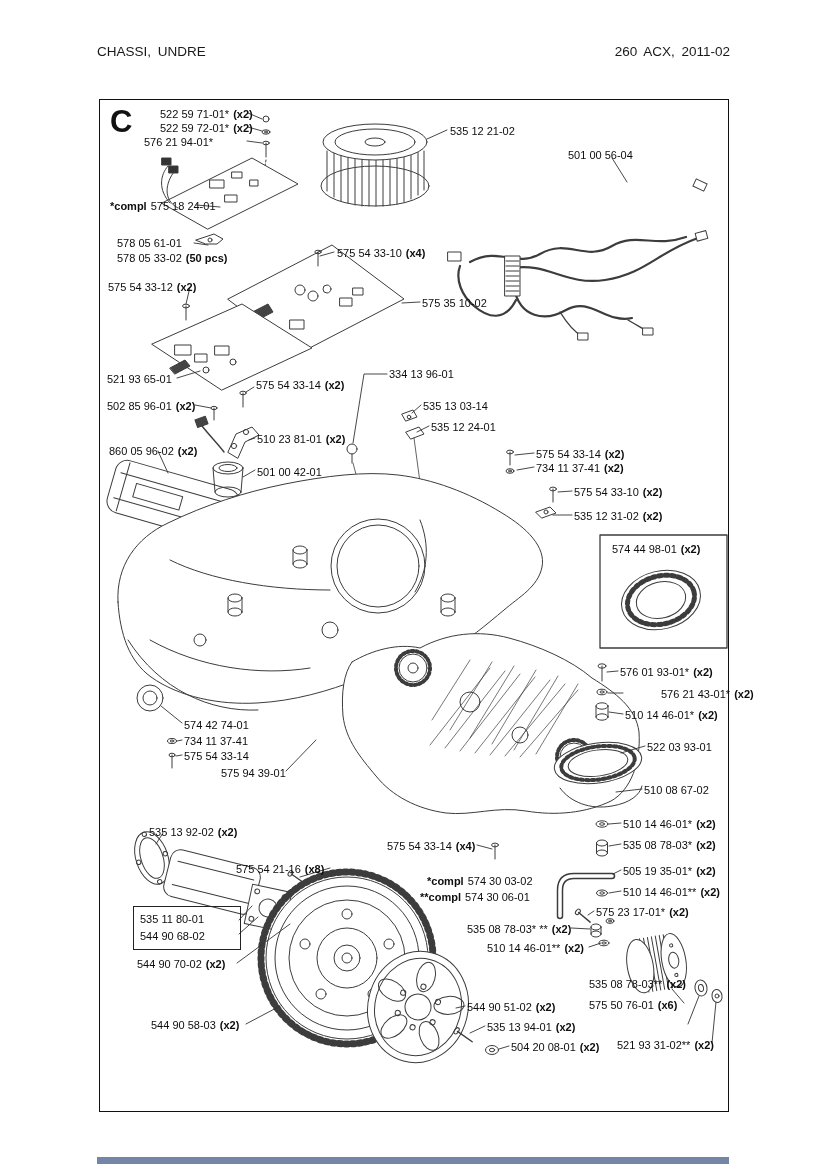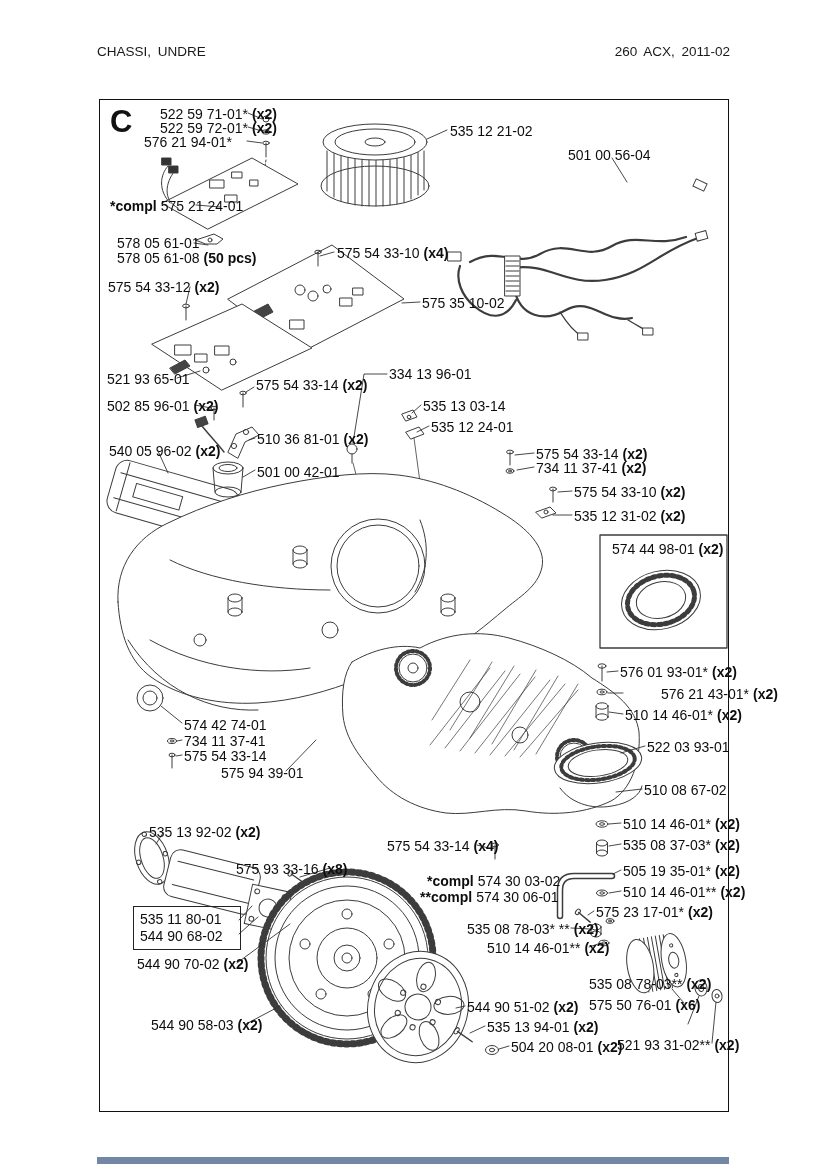--- a/index.html
+++ b/index.html
@@ -5,21 +5,21 @@
   html,body{margin:0;padding:0;background:#fff;}
   #page{position:relative;width:826px;height:1169px;background:#fff;overflow:hidden;
         font-family:"Liberation Sans",sans-serif;color:#111;}
   .hdr{position:absolute;top:44px;font-size:13.5px;color:#1a1a1a;word-spacing:3px;}
   #hdr-left{left:97px;}
   #hdr-right{right:96px;}
   #frame{position:absolute;left:99px;top:99px;width:630px;height:1013px;
          border:1.6px solid #111;box-sizing:border-box;z-index:0;}
   #diagram-svg{position:absolute;left:0;top:0;z-index:1;}
   .section-letter{position:absolute;left:110px;top:104px;font-size:31px;font-weight:bold;z-index:3;}
-  .lbl{position:absolute;font-size:14px;line-height:13px;white-space:nowrap;z-index:3;color:#0d0d0d;}
+  .lbl{position:absolute;font-size:11px;line-height:13px;white-space:nowrap;z-index:3;color:#0d0d0d;}
   .seg+.seg{margin-left:4px;}
   .qty,.pre{font-weight:bold;}
   .wrap{white-space:normal;width:88px;text-align:right;}
   .wrap .seg{white-space:nowrap;}
   .group-box{position:absolute;left:133px;top:906px;width:106px;height:42px;
              border:1px solid #222;z-index:2;}
   #footer-bar{position:absolute;left:97px;top:1157px;width:632px;height:7px;
               background:#7486a6;z-index:0;}
 </style>
 </head>
@@ -462,56 +462,56 @@
     </g>
   </svg>
 
   <div class="group-box"></div>
 
   <div class="lbl" style="left:160px;top:108px"><span class="seg num">522 59 71-01*</span><span class="seg qty">(x2)</span></div>
   <div class="lbl" style="left:160px;top:122px"><span class="seg num">522 59 72-01*</span><span class="seg qty">(x2)</span></div>
   <div class="lbl" style="left:144px;top:136px"><span class="seg num">576 21 94-01*</span></div>
   <div class="lbl" style="left:450px;top:125px"><span class="seg num">535 12 21-02</span></div>
   <div class="lbl" style="left:568px;top:149px"><span class="seg num">501 00 56-04</span></div>
-  <div class="lbl" style="left:110px;top:200px"><span class="seg pre">*compl</span><span class="seg num">575 21 24-01</span></div>
+  <div class="lbl" style="left:110px;top:200px"><span class="seg pre">*compl</span><span class="seg num">575 18 24-01</span></div>
   <div class="lbl" style="left:117px;top:237px"><span class="seg num">578 05 61-01</span></div>
-  <div class="lbl" style="left:117px;top:252px"><span class="seg num">578 05 61-08</span><span class="seg qty">(50 pcs)</span></div>
+  <div class="lbl" style="left:117px;top:252px"><span class="seg num">578 05 33-02</span><span class="seg qty">(50 pcs)</span></div>
   <div class="lbl" style="left:337px;top:247px"><span class="seg num">575 54 33-10</span><span class="seg qty">(x4)</span></div>
   <div class="lbl" style="left:108px;top:281px"><span class="seg num">575 54 33-12</span><span class="seg qty">(x2)</span></div>
   <div class="lbl" style="left:422px;top:297px"><span class="seg num">575 35 10-02</span></div>
   <div class="lbl" style="left:107px;top:373px"><span class="seg num">521 93 65-01</span></div>
   <div class="lbl wrap" style="left:256px;top:379px"><span class="seg num">575 54 33-14</span><span class="seg qty">(x2)</span></div>
   <div class="lbl" style="left:107px;top:400px"><span class="seg num">502 85 96-01</span><span class="seg qty">(x2)</span></div>
   <div class="lbl" style="left:389px;top:368px"><span class="seg num">334 13 96-01</span></div>
   <div class="lbl" style="left:423px;top:400px"><span class="seg num">535 13 03-14</span></div>
   <div class="lbl" style="left:431px;top:421px"><span class="seg num">535 12 24-01</span></div>
-  <div class="lbl" style="left:257px;top:433px"><span class="seg num">510 36 81-01</span><span class="seg qty">(x2)</span></div>
-  <div class="lbl" style="left:109px;top:445px"><span class="seg num">540 05 96-02</span><span class="seg qty">(x2)</span></div>
+  <div class="lbl" style="left:257px;top:433px"><span class="seg num">510 23 81-01</span><span class="seg qty">(x2)</span></div>
+  <div class="lbl" style="left:109px;top:445px"><span class="seg num">860 05 96-02</span><span class="seg qty">(x2)</span></div>
   <div class="lbl" style="left:257px;top:466px"><span class="seg num">501 00 42-01</span></div>
   <div class="lbl" style="left:536px;top:448px"><span class="seg num">575 54 33-14</span><span class="seg qty">(x2)</span></div>
   <div class="lbl" style="left:536px;top:462px"><span class="seg num">734 11 37-41</span><span class="seg qty">(x2)</span></div>
   <div class="lbl" style="left:574px;top:486px"><span class="seg num">575 54 33-10</span><span class="seg qty">(x2)</span></div>
   <div class="lbl" style="left:574px;top:510px"><span class="seg num">535 12 31-02</span><span class="seg qty">(x2)</span></div>
   <div class="lbl" style="left:612px;top:543px"><span class="seg num">574 44 98-01</span><span class="seg qty">(x2)</span></div>
   <div class="lbl" style="left:620px;top:666px"><span class="seg num">576 01 93-01*</span><span class="seg qty">(x2)</span></div>
   <div class="lbl" style="left:661px;top:688px"><span class="seg num">576 21 43-01*</span><span class="seg qty">(x2)</span></div>
   <div class="lbl" style="left:625px;top:709px"><span class="seg num">510 14 46-01*</span><span class="seg qty">(x2)</span></div>
   <div class="lbl" style="left:647px;top:741px"><span class="seg num">522 03 93-01</span></div>
   <div class="lbl" style="left:644px;top:784px"><span class="seg num">510 08 67-02</span></div>
   <div class="lbl" style="left:184px;top:719px"><span class="seg num">574 42 74-01</span></div>
   <div class="lbl" style="left:184px;top:735px"><span class="seg num">734 11 37-41</span></div>
   <div class="lbl" style="left:184px;top:750px"><span class="seg num">575 54 33-14</span></div>
   <div class="lbl" style="left:221px;top:767px"><span class="seg num">575 94 39-01</span></div>
   <div class="lbl" style="left:623px;top:818px"><span class="seg num">510 14 46-01*</span><span class="seg qty">(x2)</span></div>
-  <div class="lbl" style="left:623px;top:839px"><span class="seg num">535 08 37-03*</span><span class="seg qty">(x2)</span></div>
+  <div class="lbl" style="left:623px;top:839px"><span class="seg num">535 08 78-03*</span><span class="seg qty">(x2)</span></div>
   <div class="lbl" style="left:623px;top:865px"><span class="seg num">505 19 35-01*</span><span class="seg qty">(x2)</span></div>
   <div class="lbl" style="left:623px;top:886px"><span class="seg num">510 14 46-01**</span><span class="seg qty">(x2)</span></div>
   <div class="lbl" style="left:596px;top:906px"><span class="seg num">575 23 17-01*</span><span class="seg qty">(x2)</span></div>
   <div class="lbl" style="left:149px;top:826px"><span class="seg num">535 13 92-02</span><span class="seg qty">(x2)</span></div>
-  <div class="lbl" style="left:236px;top:863px"><span class="seg num">575 93 33-16</span><span class="seg qty">(x8)</span></div>
+  <div class="lbl" style="left:236px;top:863px"><span class="seg num">575 54 21-16</span><span class="seg qty">(x8)</span></div>
   <div class="lbl" style="left:387px;top:840px"><span class="seg num">575 54 33-14</span><span class="seg qty">(x4)</span></div>
   <div class="lbl" style="left:427px;top:875px"><span class="seg pre">*compl</span><span class="seg num">574 30 03-02</span></div>
   <div class="lbl" style="left:420px;top:891px"><span class="seg pre">**compl</span><span class="seg num">574 30 06-01</span></div>
   <div class="lbl" style="left:467px;top:923px"><span class="seg num">535 08 78-03* **</span><span class="seg qty">(x2)</span></div>
   <div class="lbl" style="left:487px;top:942px"><span class="seg num">510 14 46-01**</span><span class="seg qty">(x2)</span></div>
   <div class="lbl" style="left:140px;top:913px"><span class="seg num">535 11 80-01</span></div>
   <div class="lbl" style="left:140px;top:930px"><span class="seg num">544 90 68-02</span></div>
   <div class="lbl" style="left:137px;top:958px"><span class="seg num">544 90 70-02</span><span class="seg qty">(x2)</span></div>
   <div class="lbl" style="left:151px;top:1019px"><span class="seg num">544 90 58-03</span><span class="seg qty">(x2)</span></div>
   <div class="lbl" style="left:467px;top:1001px"><span class="seg num">544 90 51-02</span><span class="seg qty">(x2)</span></div>

